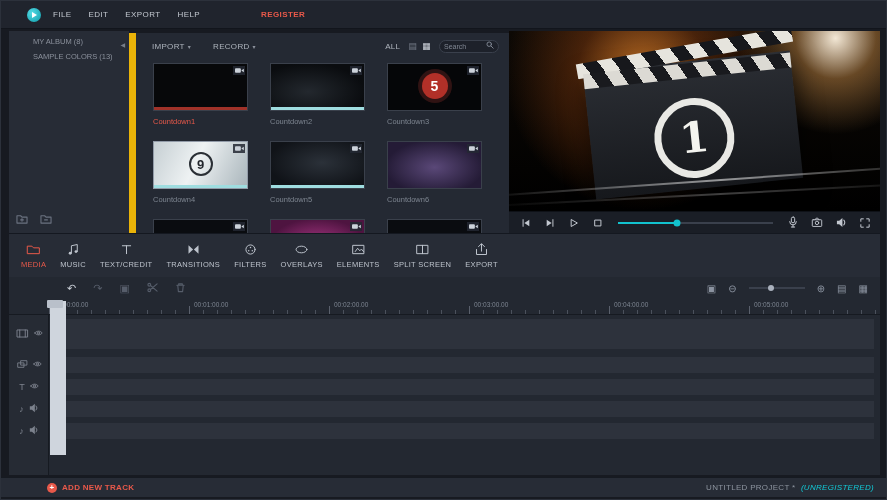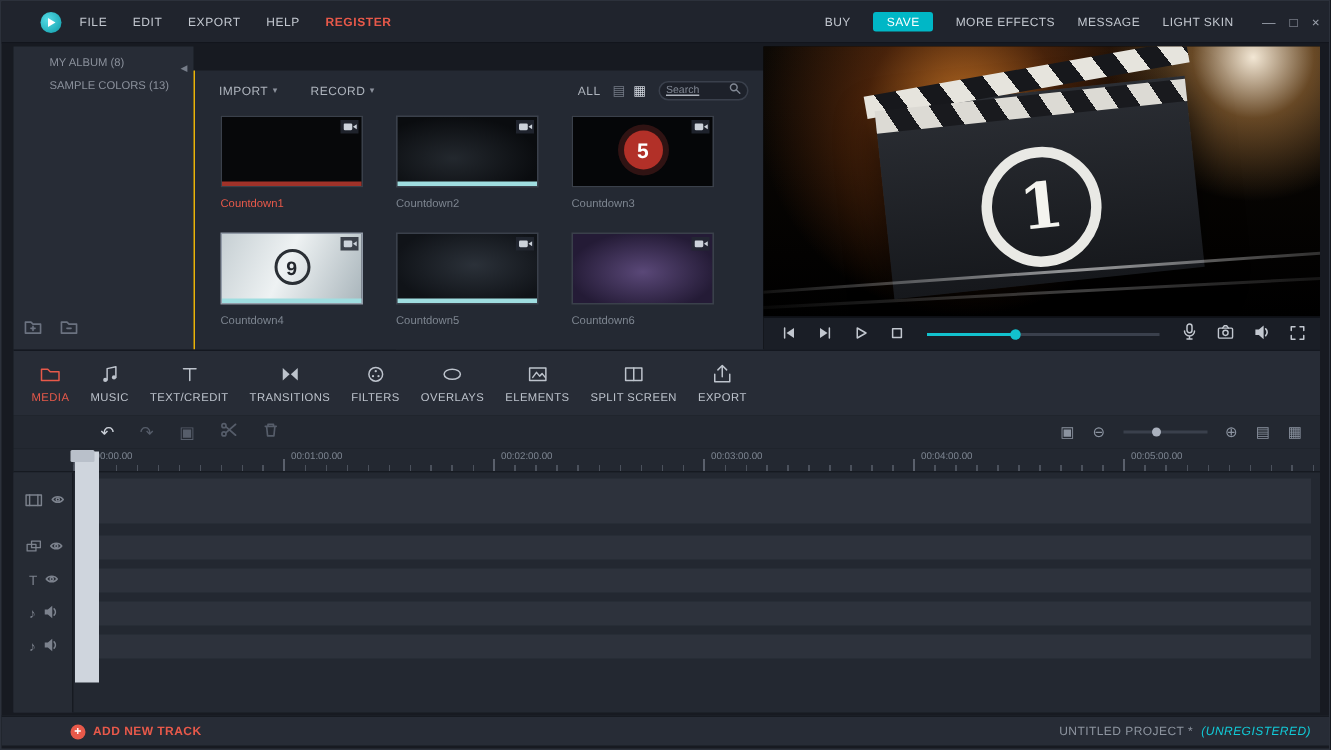--- a/index.html
+++ b/index.html
@@ -11,35 +11,35 @@
   
   svg.si { fill: none; stroke: currentColor; stroke-width: 1.2; stroke-linecap: round; stroke-linejoin: round; }
   svg .sf { fill: currentColor; stroke: none; }
   svg .so { fill: none; stroke: currentColor; stroke-width: 1.2; stroke-linecap: round; stroke-linejoin: round; }
 
   
   #titlebar { left:0; top:0; width:887px; height:28px; background:#20242d; border-bottom:1px solid #12151c; display:flex; align-items:center; }
   .logo { width:14px; height:14px; border-radius:50%; background: radial-gradient(circle at 35% 35%, #54dbe5, #0d9aa8); margin:0 12px 0 10px; position:relative; flex:0 0 auto; }
   .logo::after { content:""; position:absolute; left:5px; top:4px; border-left:5px solid #fff; border-top:3px solid transparent; border-bottom:3px solid transparent; }
   .menu-item { font-size:8px; letter-spacing:.4px; color:#c3c8d0; margin-right:17px; cursor:default; }
-  .menu-item.register { color:#e8594a; font-weight:bold; }
+  .menu-item.register { color:#e8594a; font-weight:bold;margin-left:44px; }
   .tb-right { margin-left:auto; display:flex; align-items:center; gap:15px; margin-right:8px; font-size:8px; letter-spacing:.3px; color:#c3c8d0; }
   .save-pill { background:#00b7c6; color:#fff; padding:2px 9px; border-radius:2px; }
   .win-btns { display:flex; gap:9px; margin-left:4px; color:#9aa0ab; font-size:9px; }
   .win-btns span { cursor:default; }
 
   
   #sidebar { left:8px; top:30px; width:120px; height:202px; background:#272c36; }
   .sb-item { font-size:7.5px; color:#8b919c; padding:6px 0 0 8px; white-space:nowrap; }
   .sb-item.active { color:#19c2cf; text-decoration:underline; }
   .sb-collapse { position:absolute; right:4px; top:10px; font-size:6px; color:#767d89; }
   .sb-bottom { position:absolute; left:7px; bottom:5px; display:flex; gap:12px; color:#6b7280; }
 
   
-  #media { left:128px; top:46px; width:380px; height:202px; background:#242933; border-left:1px solid #eab308; overflow:hidden; }
+  #media { left:128px; top:32px; width:380px; height:202px; background:#242933; border-left:7px solid #eab308; overflow:hidden; }
   .m-toolbar { position:absolute; left:0; top:5px; width:100%; height:16px; display:flex; align-items:center; font-size:8px; color:#aeb4bd; letter-spacing:.3px; }
   .m-tb-item { display:flex; align-items:center; gap:3px; }
   .caret { font-size:6px; color:#8b919c; }
   .view-ic { font-size:9px; color:#747b87; }
   .view-ic.on { color:#cfd4dc; }
   .searchbox { display:flex; align-items:center; width:60px; height:13px; border:1px solid #3a404c; border-radius:7px; background:#1d212a; padding:0 4px; margin:0 10px 0 8px; }
   .searchbox input { flex:1; width:40px; border:0; outline:0; background:transparent; color:#aeb4bd; font-size:7px; font-family:"Liberation Sans",sans-serif;text-decoration:underline; }
   .searchbox input::placeholder { color:#818894; }
 
   .thumb { position:absolute; width:95px; height:48px; background:#0b0d10; border:1px solid #3a404b; }
@@ -136,32 +136,20 @@
 
 <div id="win">
 
   <div id="titlebar" class="abs">
     <span class="logo"></span>
     <span class="menu-item">FILE</span>
     <span class="menu-item">EDIT</span>
     <span class="menu-item">EXPORT</span>
     <span class="menu-item">HELP</span>
     <span class="menu-item register">REGISTER</span>
-    <div class="tb-right">
-      <span>BUY</span>
-      <span class="save-pill">SAVE</span>
-      <span>MORE EFFECTS</span>
-      <span>MESSAGE</span>
-      <span>LIGHT SKIN</span>
-      <div class="win-btns">
-        <span>—</span>
-        <span>□</span>
-        <span>×</span>
-      </div>
-    </div>
   </div>
 
   <div id="sidebar" class="abs">
     <div class="sb-item">MY ALBUM (8)</div>
     <div class="sb-item">SAMPLE COLORS (13)</div>
     <span class="sb-collapse">◀</span>
     <div class="sb-bottom">
       <span>
         <svg class="si" width="12" height="11" viewBox="0 0 13 12">
             <path d="M1 3h4l1.5 1.5H12V11H1z"></path>

